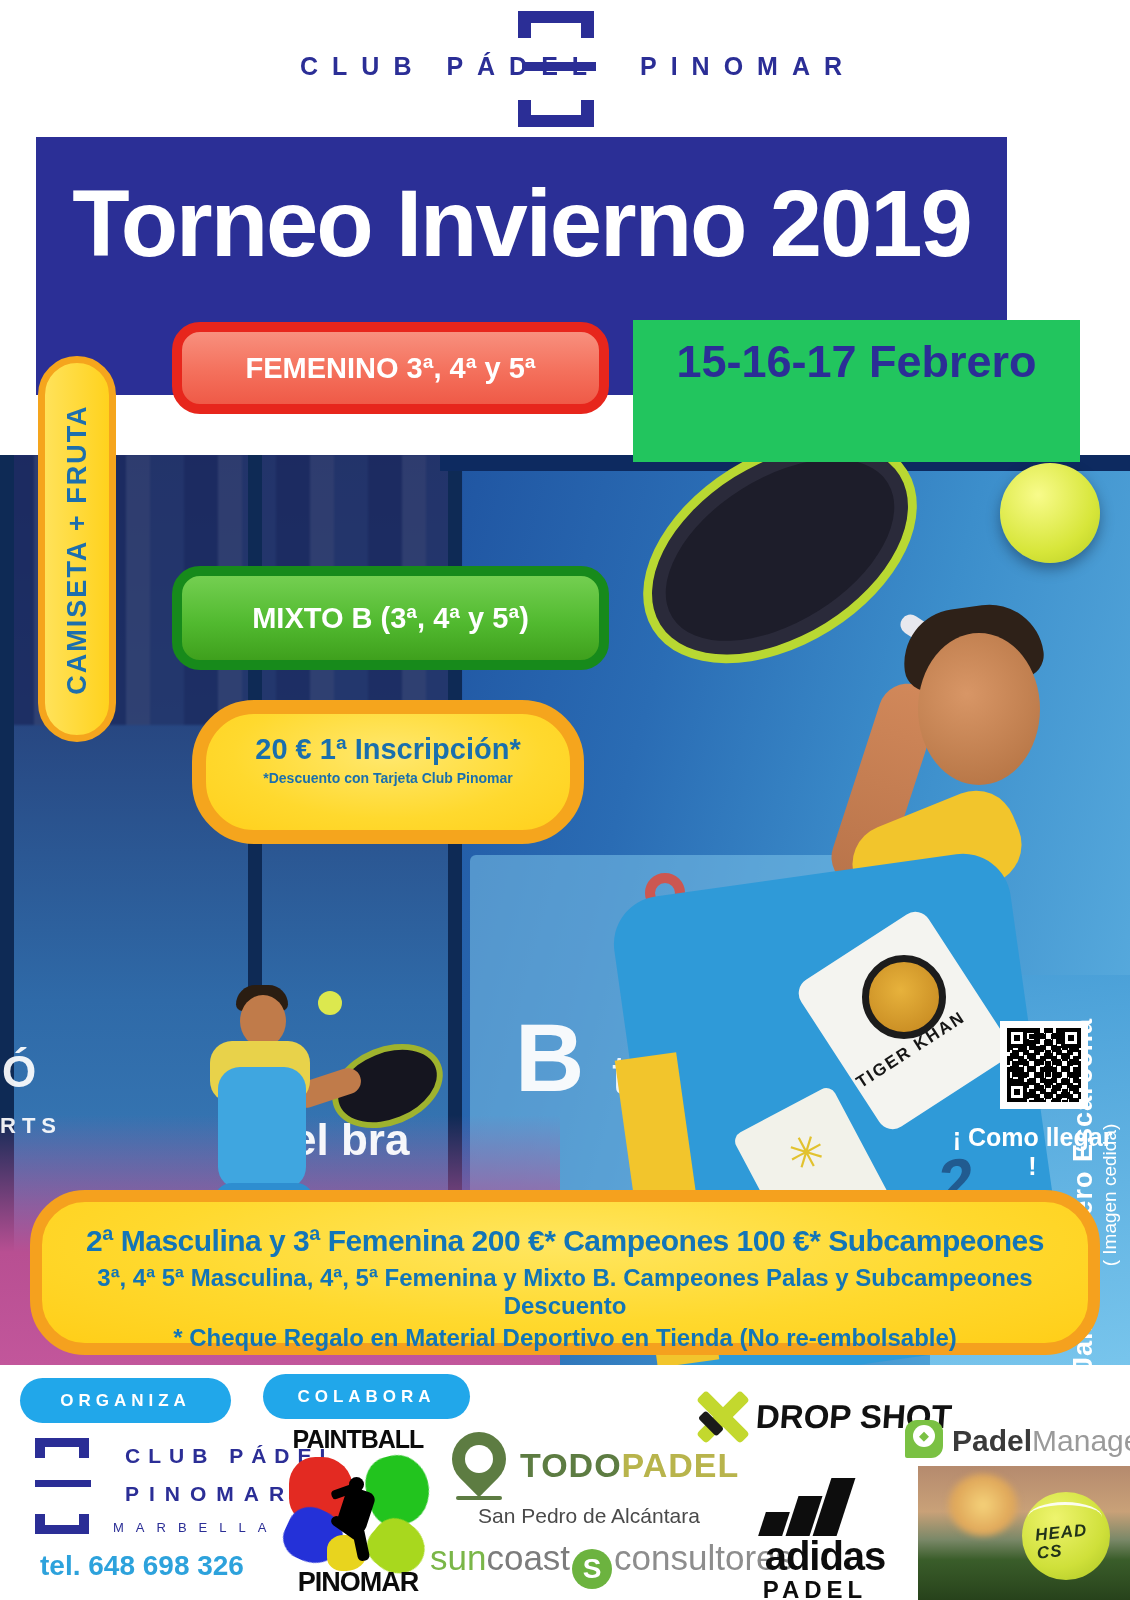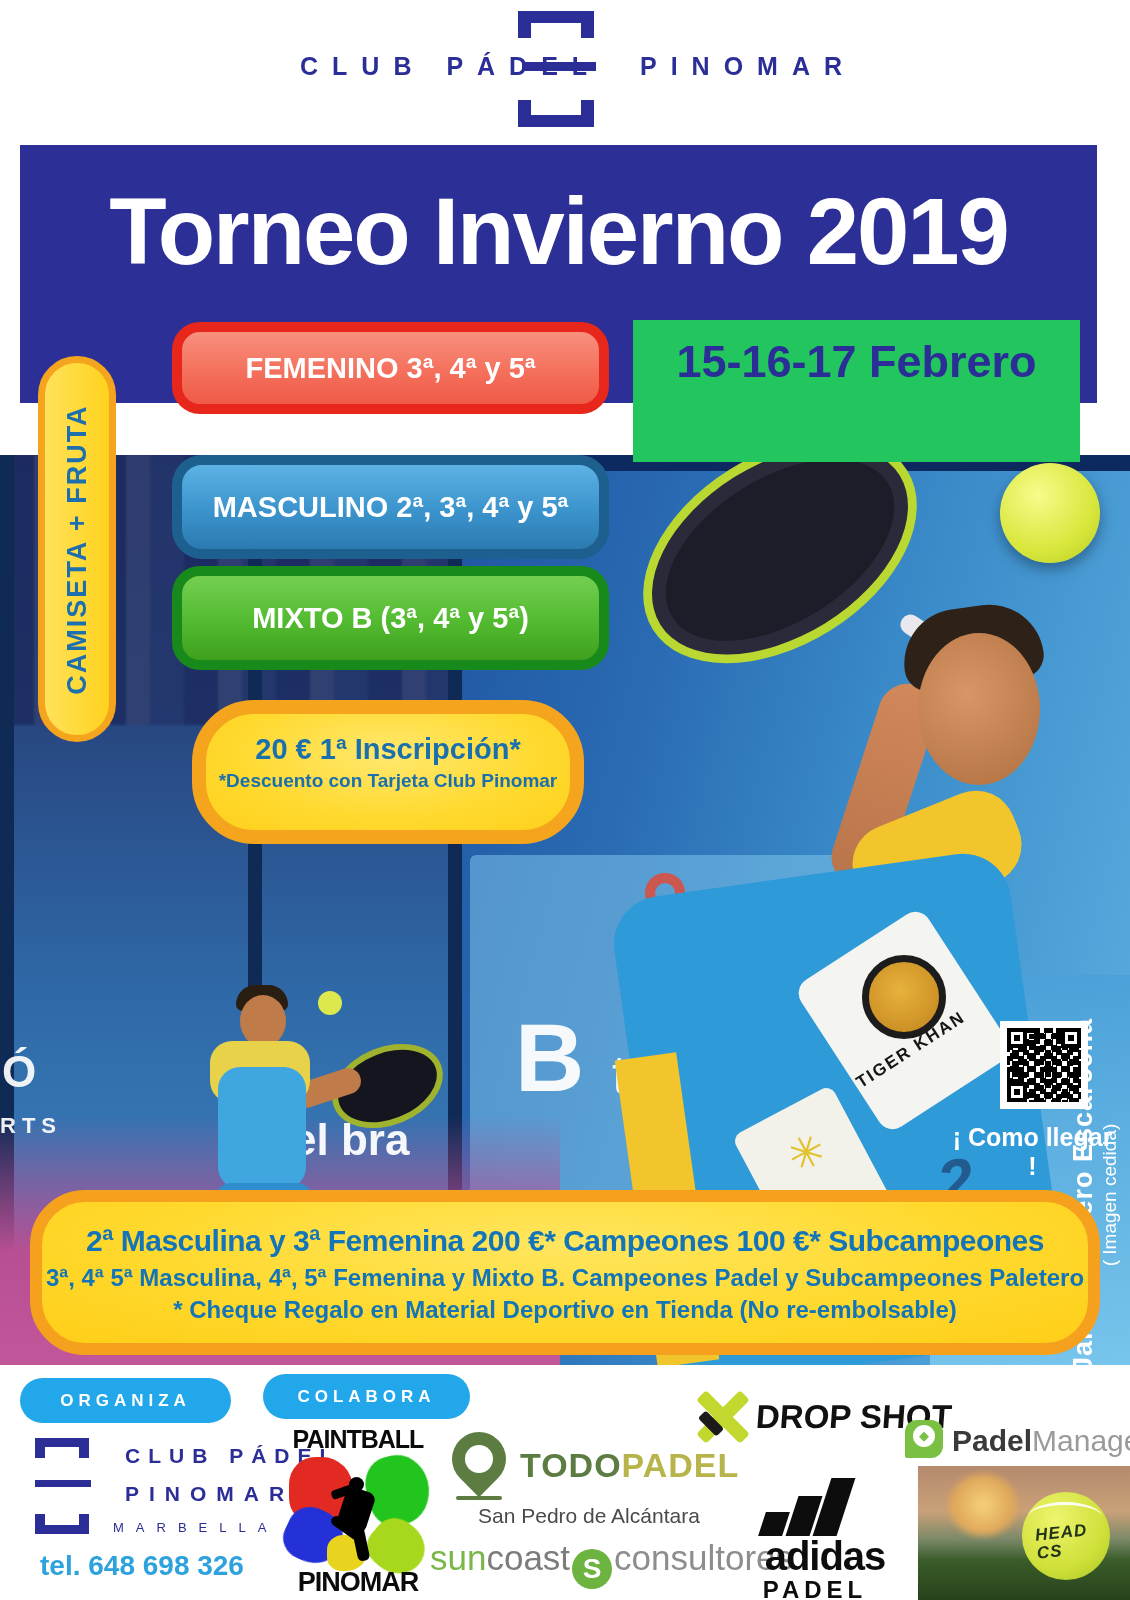--- a/index.html
+++ b/index.html
@@ -10,42 +10,42 @@
   
   .club-word { position:absolute; color:#2b2e96; font-size:25px; font-weight:bold; letter-spacing:14px; top:52px; }
   .cw-left { left:300px; }
   .cw-right { left:640px; }
   .brk { position:absolute; left:518px; width:76px; height:27px; }
   .brk-top { top:11px; border-top:12px solid #2b2e96; border-left:13px solid #2b2e96; border-right:13px solid #2b2e96; }
   .brk-bot { top:100px; border-bottom:12px solid #2b2e96; border-left:13px solid #2b2e96; border-right:13px solid #2b2e96; }
   .brk-line { position:absolute; left:522px; top:62px; width:74px; height:9px; background:#2b2e96; }
 
   
-  .banner { position:absolute; left:20px; top:137px; width:1077px; height:258px; background:#2b2f96; z-index:1;margin-top:8px; }
+  .banner { position:absolute; left:36px; top:137px; width:971px; height:258px; background:#2b2f96; z-index:1; }
   .banner h1 { color:#fff; font-size:94px; font-weight:bold; letter-spacing:-2px; text-align:center; margin-top:33px; }
   .datebox { position:absolute; left:633px; top:320px; width:447px; height:142px; background:#22c55e; z-index:2; }
   .datebox .date { color:#2b2e96; font-size:45px; font-weight:800; text-align:center; margin-top:16px; letter-spacing:0px; }
 
   
   .pill { position:absolute; left:172px; width:437px; z-index:3; display:flex; align-items:center; justify-content:center;
           color:#fff; font-size:29px; font-weight:bold; text-align:center; }
   .pill-fem { top:322px; height:92px; border:10px solid #e7261c; border-radius:28px;
               background:linear-gradient(180deg,#f8907e 0%,#f4705c 55%,#ef5a47 100%); }
   .pill-mas { top:455px; height:104px; border:10px solid #1d608f; border-radius:30px;
               background:linear-gradient(180deg,#5cb2e3 0%,#3b93cc 55%,#2b7ab0 100%); }
   .pill-mix { top:566px; height:104px; border:10px solid #178a1b; border-radius:28px;
               background:linear-gradient(180deg,#74cf51 0%,#52ba30 55%,#3fa01d 100%); }
 
   
   .price { position:absolute; left:192px; top:700px; width:392px; height:144px; z-index:3;
            border:14px solid #f5a51d; border-radius:62px; text-align:center;
            background:radial-gradient(ellipse at 50% 35%, #ffe86e 0%, #ffd92e 60%, #ffd01c 100%);
            color:#1a6fad; padding-top:16px; }
   .price .l1, .price .l2 { font-size:29px; font-weight:bold; line-height:38px; }
-  .price .note { font-size:19px; font-weight:bold; margin-top:2px; }
+  .price .note { font-size:14px; font-weight:bold; margin-top:2px; }
 
   
   .ribbon { position:absolute; left:38px; top:356px; width:78px; height:386px; z-index:4;
             border:7px solid #f5a51d; border-radius:40px;
             background:linear-gradient(90deg,#ffe25a,#ffd21d); display:flex; align-items:center; justify-content:center; }
   .ribbon span { transform:rotate(-90deg); white-space:nowrap; color:#1d6fad; font-size:27px; font-weight:bold; letter-spacing:2px; }
 
   
   .photo { position:absolute; left:0; top:455px; width:1130px; height:910px; overflow:hidden;
            background:linear-gradient(105deg,#16387e 0%,#1d4f9d 28%,#2a6cb4 52%,#3c8ecb 72%,#5fb2e2 100%); }
@@ -218,23 +218,20 @@
   <div class="banner">
     <h1>Torneo Invierno 2019</h1>
   </div>
   <div class="datebox">
     <div class="date">15-16-17 Febrero</div>
   </div>
 
   <div class="pill pill-fem">
     <span>FEMENINO  3ª, 4ª y 5ª</span>
   </div>
-  <div class="pill pill-mas">
-    <span>MASCULINO 2ª, 3ª, 4ª y 5ª</span>
-  </div>
   <div class="pill pill-mix">
     <span>MIXTO  B (3ª, 4ª y 5ª)</span>
   </div>
 
   <div class="price">
     <div class="l1">20 €  1ª Inscripción*</div>
     <div class="note">*Descuento con Tarjeta Club Pinomar</div>
   </div>
 
   <div class="ribbon">
@@ -296,21 +293,21 @@
         <div class="finder f1"></div>
         <div class="finder f2"></div>
         <div class="finder f3"></div>
       </div>
     </div>
     <div class="qr-caption">¡ Como llegar !</div>
   </div>
 
   <div class="prizes">
     <div class="p1">2ª Masculina y 3ª Femenina 200 €* Campeones 100 €* Subcampeones</div>
-    <div class="p2">3ª, 4ª 5ª Masculina, 4ª, 5ª Femenina y Mixto B. Campeones Padel y Subcampeones Paletero</div>
+    <div class="p2">3ª, 4ª 5ª Masculina, 4ª, 5ª Femenina y Mixto B. Campeones Palas y Subcampeones Descuento</div>
     <div class="p3">* Cheque Regalo en Material Deportivo en Tienda (No re-embolsable)</div>
   </div>
 
   <div class="tagpill tag-org">
     <span>ORGANIZA</span>
   </div>
   <div class="tagpill tag-col">
     <span>COLABORA</span>
   </div>
 

